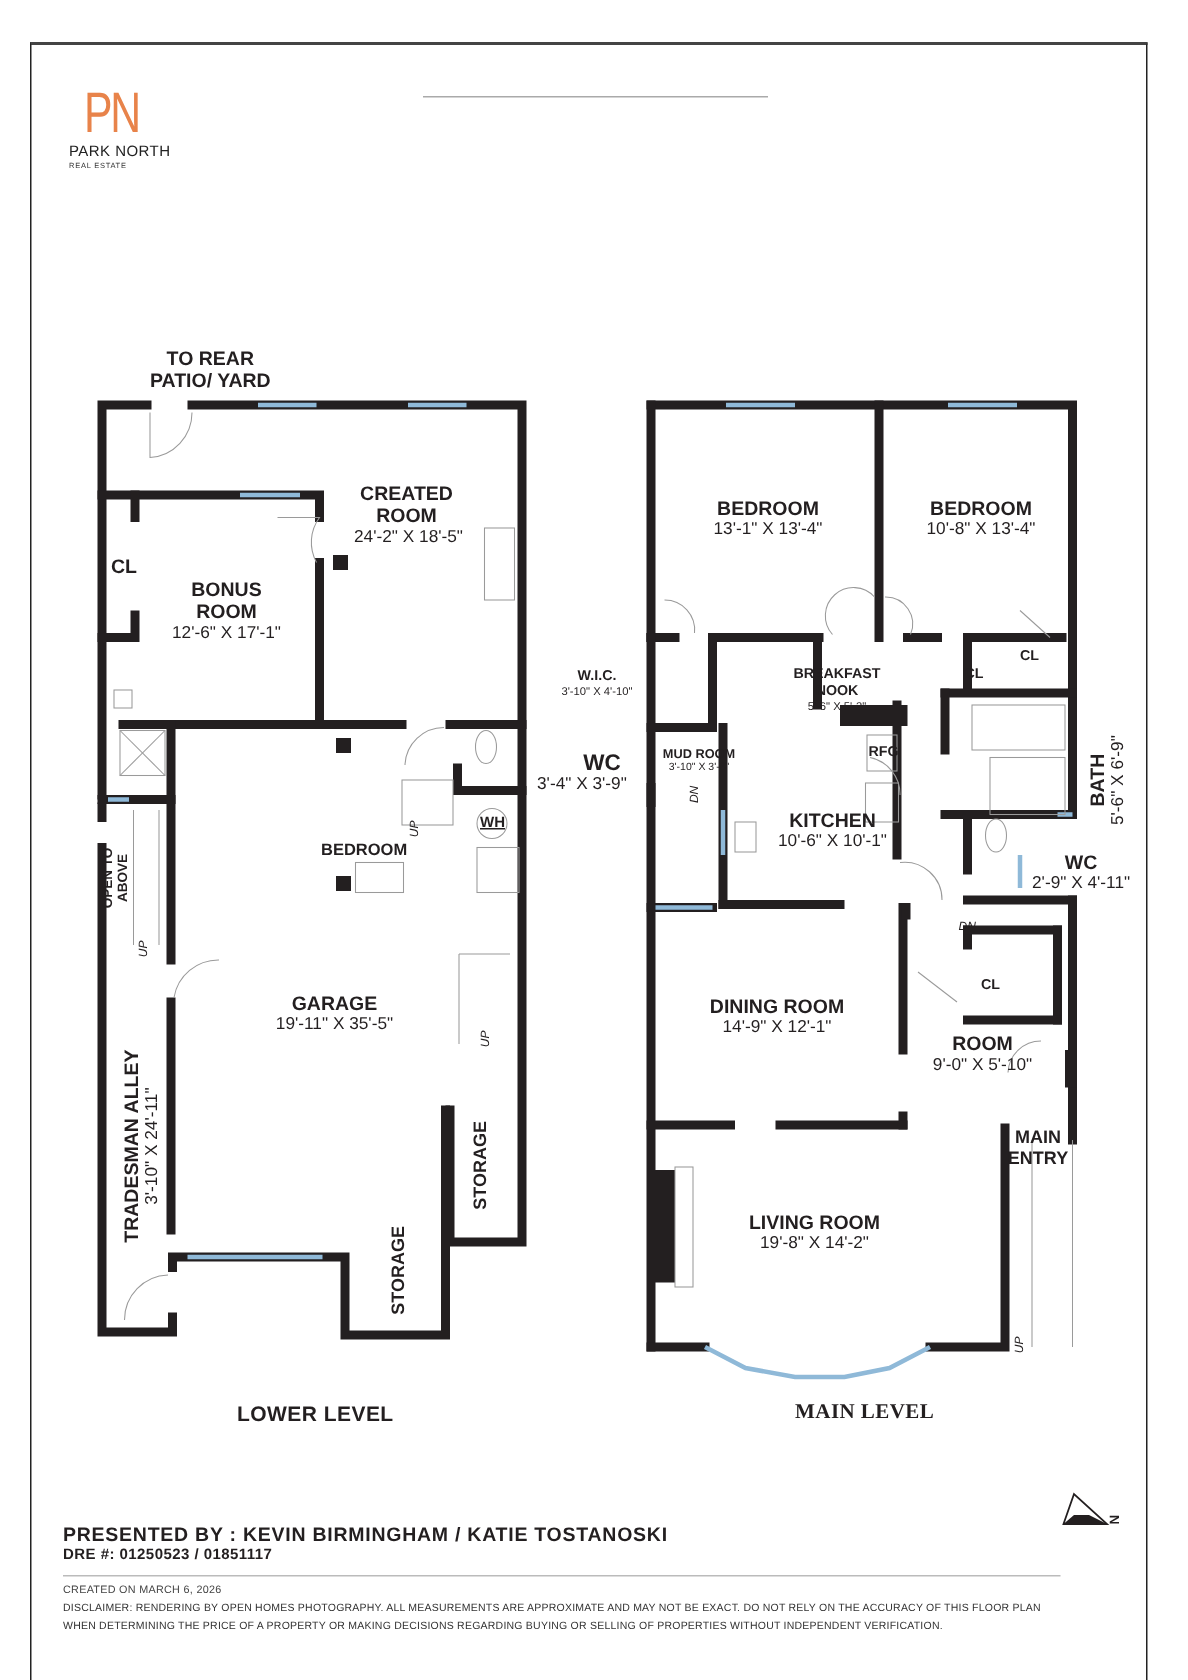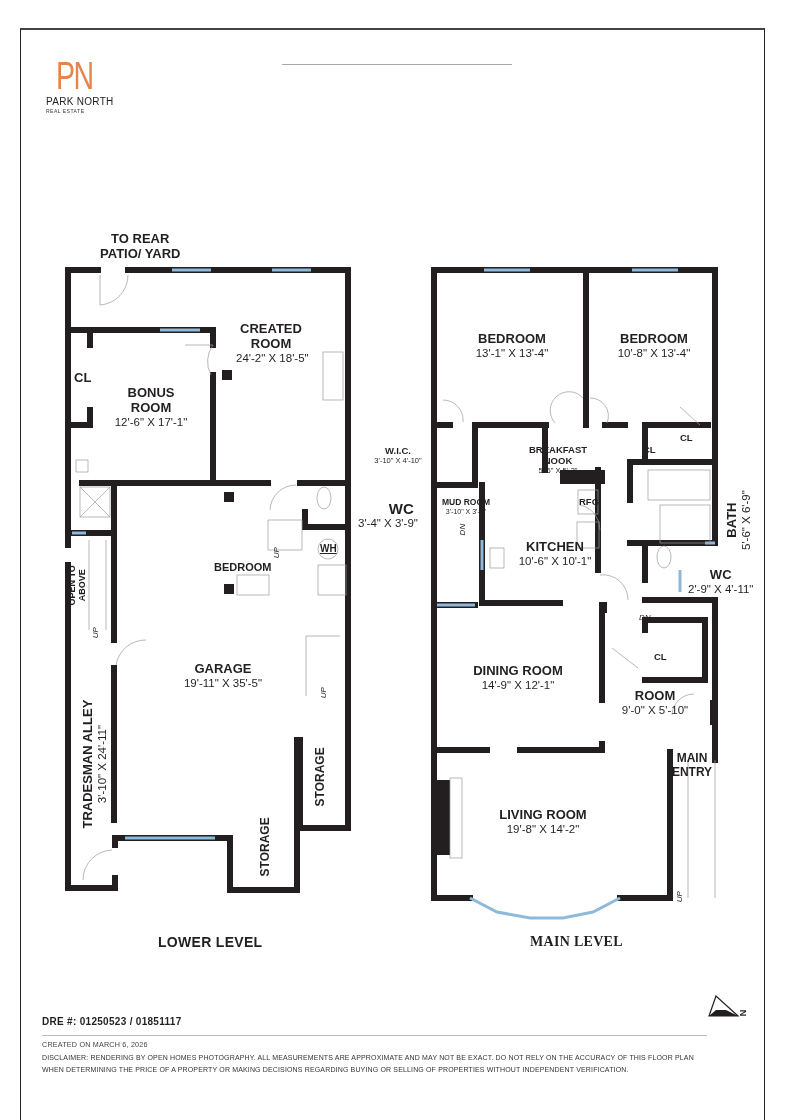--- a/index.html
+++ b/index.html
@@ -271,20 +271,21 @@
 
 <div class="compass">
   <svg width="50" height="34" viewBox="0 0 50 34">
     <polygon points="12,4 5,24 34,24" fill="#fff" stroke="#231f20" stroke-width="1.2"></polygon>
     <polygon points="12,18 5,24 34,24 22,18" fill="#231f20"></polygon>
   </svg>
   <span style="position:absolute;left:36px;top:16px;font-size:9px;font-weight:700;transform:rotate(-90deg);">N</span>
 </div>
 
 <div class="footer">
+  <div class="presented">PRESENTED BY : KEVIN BIRMINGHAM / KATIE TOSTANOSKI</div>
   <div class="dre">DRE #: 01250523 / 01851117</div>
   <div class="frule"></div>
   <div class="created">CREATED ON MARCH 6, 2026</div>
   <div class="disc">
     <div>DISCLAIMER: RENDERING BY OPEN HOMES PHOTOGRAPHY. ALL MEASUREMENTS ARE APPROXIMATE AND MAY NOT BE EXACT. DO NOT RELY ON THE ACCURACY OF THIS FLOOR PLAN</div>
     <div>WHEN DETERMINING THE PRICE OF A PROPERTY OR MAKING DECISIONS REGARDING BUYING OR SELLING OF PROPERTIES WITHOUT INDEPENDENT VERIFICATION.</div>
   </div>
 </div>
 
 </body></html>

